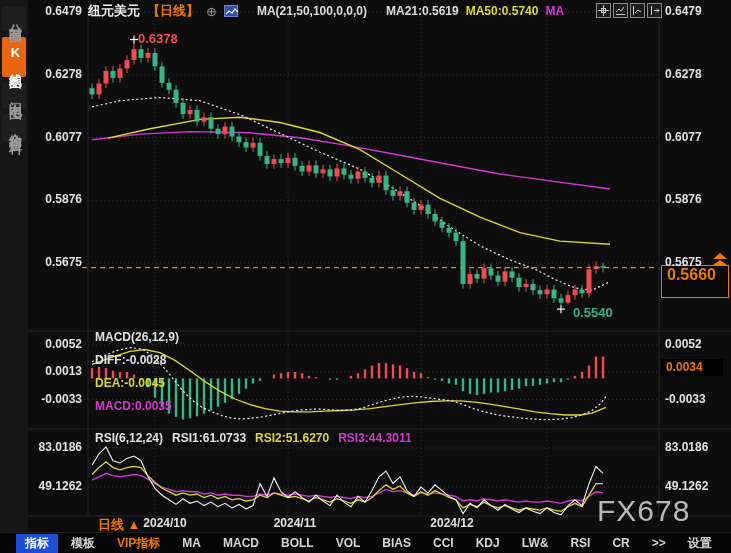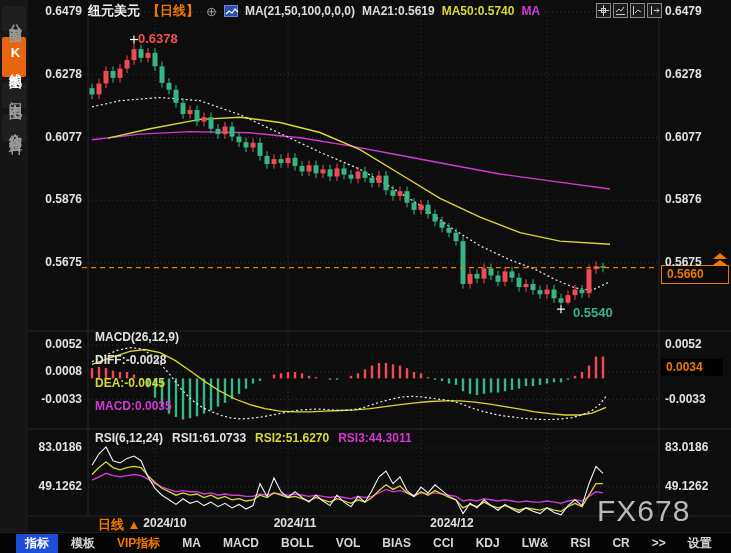--- a/index.html
+++ b/index.html
@@ -11,35 +11,35 @@
     writing-mode:vertical-rl;text-orientation:upright;text-align:center;letter-spacing:3px;cursor:pointer;
     background:#1f1f1f;border-radius:2px;display:block;line-height:22px;}
   .side-tab.active{background:#e8650f;color:#fff;}
   
   #header{position:absolute;left:88px;top:2px;height:18px;display:flex;align-items:center;gap:7px;z-index:6;white-space:nowrap;}
   .h-sym{color:#f2f2f2;font-size:13px;font-weight:700;}
   .h-period{color:#f07800;font-size:13px;font-weight:700;}
   .h-plus{color:#9a9a9a;font-size:13px;}
   .h-chart-ico{width:14px;height:12px;background:#2e4fb0;border:1px solid #6f86d8;position:relative;display:inline-block;}
   .h-chart-ico svg{position:absolute;left:0;top:0;}
-  .h-ma{color:#dddddd;font-size:12px;font-weight:700;}
+  .h-ma{color:#dddddd;font-size:12px;font-weight:700;margin-left:12px;}
   .h-ma50{color:#d9d932;font-size:12px;font-weight:700;}
   .h-ma100{color:#d438d4;font-size:12px;font-weight:700;}
   #corner-icons{position:absolute;left:596px;top:3px;display:flex;gap:2px;z-index:6;}
   .c-ico{width:15px;height:15px;border:1px solid #8a8a8a;background:#1c1c1c;display:flex;align-items:center;justify-content:center;cursor:pointer;}
   
   #plot{position:absolute;left:0;top:0;z-index:1;}
   #overlay{position:absolute;left:0;top:0;width:731px;height:553px;z-index:2;pointer-events:none;}
   .axlabel{position:absolute;font-size:12px;font-weight:700;color:#e2e2e2;line-height:15px;}
   .axlabel.lft{left:28px;width:54px;text-align:right;}
   .axlabel.rgt{left:665px;width:62px;text-align:left;}
   .hi-label{position:absolute;color:#f05050;font-size:13px;font-weight:700;}
   .lo-label{position:absolute;color:#36b585;font-size:13px;font-weight:700;text-align:center;}
-  .px-box{position:absolute;left:661px;width:68px;height:19px;border:1px solid #f07800;background:#0a0a0a;
-    color:#f07800;font-size:12px;font-weight:700;line-height:17px;padding-left:5px;}
+  .px-box{position:absolute;left:661px;width:68px;height:33px;border:1px solid #f07800;background:#0a0a0a;
+    color:#f07800;font-size:16px;font-weight:700;line-height:17px;padding-left:5px;}
   .macd-box{position:absolute;left:661px;width:62px;height:17px;background:#000;color:#f07800;
     font-size:12px;font-weight:700;line-height:17px;padding-left:5px;}
   .ind-head{position:absolute;left:95px;display:flex;gap:9px;font-size:12px;font-weight:700;white-space:nowrap;z-index:3;}
   .iw{color:#e2e2e2;} .iy{color:#d9d932;} .im{color:#d438d4;}
   
   #dates{position:absolute;left:0;top:515px;width:645px;height:17px;z-index:4;}
   .d-period{position:absolute;left:98px;top:1px;color:#f07800;font-size:13px;font-weight:700;cursor:pointer;}
   .d-lbl{position:absolute;top:1px;color:#e0e0e0;font-size:12px;font-weight:700;transform:translateX(-50%);}
   .d-hot{position:absolute;left:466px;top:0px;background:#000;color:#f07800;font-size:12px;font-weight:700;padding:1px 5px;}
   #watermark{position:absolute;left:597px;top:494px;color:#b9b9b9;font-size:30px;font-weight:400;letter-spacing:1px;z-index:4;}
@@ -374,21 +374,21 @@
       <div class="axlabel rgt" style="top: 4px;">0.6479</div>
       <div class="axlabel lft" style="top: 66.75px;">0.6278</div>
       <div class="axlabel rgt" style="top: 66.75px;">0.6278</div>
       <div class="axlabel lft" style="top: 129.5px;">0.6077</div>
       <div class="axlabel rgt" style="top: 129.5px;">0.6077</div>
       <div class="axlabel lft" style="top: 192.25px;">0.5876</div>
       <div class="axlabel rgt" style="top: 192.25px;">0.5876</div>
       <div class="axlabel lft" style="top: 255px;">0.5675</div>
       <div class="axlabel rgt" style="top: 255px;">0.5675</div>
       <div class="axlabel lft" style="top: 337px;">0.0052</div>
-      <div class="axlabel lft" style="top: 363.979px;">0.0008</div>
+      <div class="axlabel lft" style="top: 363.979px;">0.0013</div>
       <div class="axlabel lft" style="top: 391.6px;">-0.0033</div>
       <div class="axlabel rgt" style="top: 337px;">0.0052</div>
       <div class="axlabel rgt" style="top: 391.6px;">-0.0033</div>
       <div class="axlabel lft" style="top: 440px;">83.0186</div>
       <div class="axlabel rgt" style="top: 440px;">83.0186</div>
       <div class="axlabel lft" style="top: 479px;">49.1262</div>
       <div class="axlabel rgt" style="top: 479px;">49.1262</div>
     </div>
 
   <div class="ind-head" style="top:330px;flex-direction:column;">

